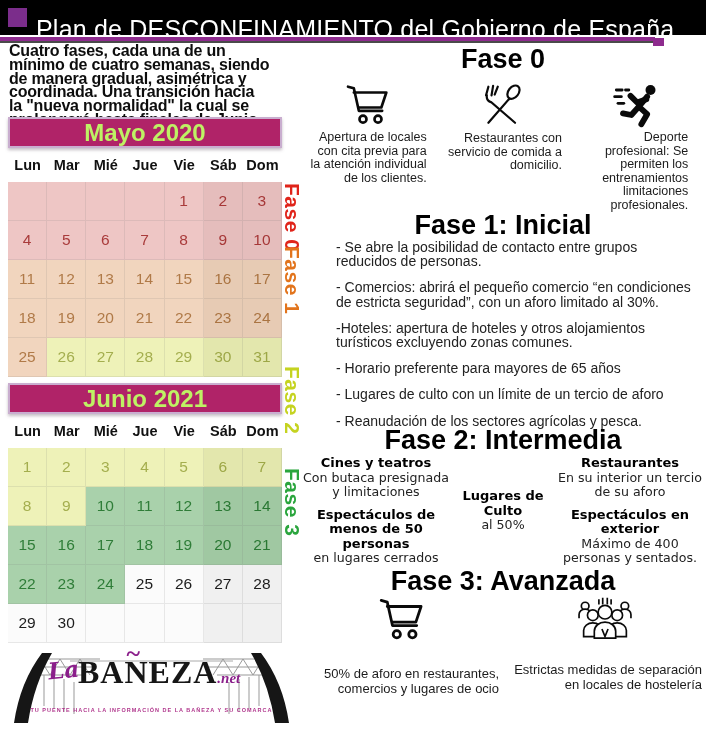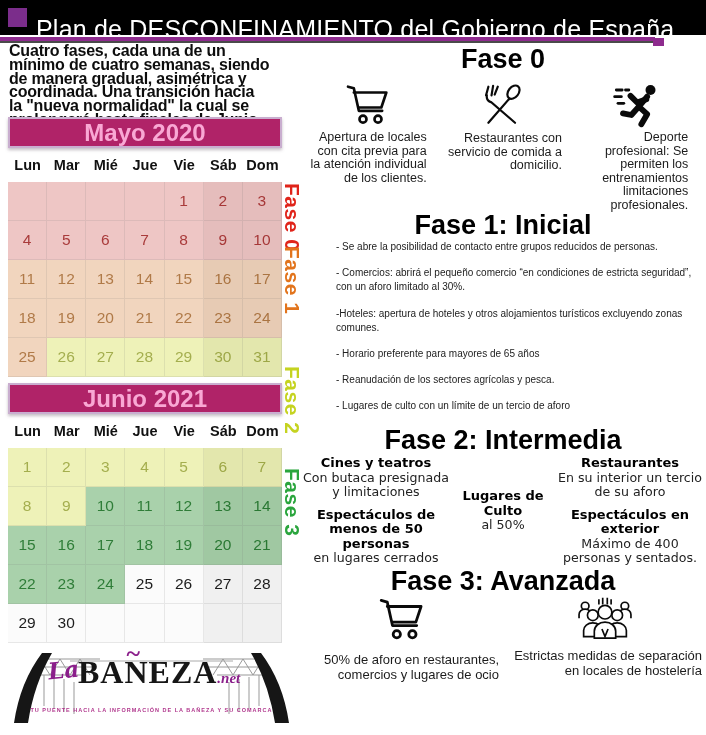--- a/index.html
+++ b/index.html
@@ -15,21 +15,21 @@
   .rule-nub{position:absolute;top:38px;left:653px;width:11px;height:8px;background:#8e2b8e;}
 
   
   .intro{position:absolute;left:9px;top:44px;width:262px;font-weight:bold;font-size:16px;line-height:13.8px;color:#0d0d0d;letter-spacing:-.2px;}
 
   
   .calendar{position:absolute;left:8px;width:274px;}
   .cal-may{top:117px;}
   .cal-jun{top:383px;}
   .cal-title{height:27px;background:#b02368;border:2px solid #c9aecf;box-shadow:0 2px 3px rgba(90,70,90,.35);
-             color:#f9a8d4;font-weight:bold;font-size:24px;text-align:center;line-height:27px;}
+             color:#bef264;font-weight:bold;font-size:24px;text-align:center;line-height:27px;}
   .cal-days{display:grid;grid-template-columns:repeat(7,1fr);margin-top:9px;height:22px;}
   .dayname{text-align:center;font-weight:bold;font-size:14.5px;color:#111;}
   .cal-grid{display:grid;grid-template-columns:repeat(7,1fr);margin-top:3px;}
   .cell{height:38px;display:flex;align-items:center;justify-content:center;font-size:15.5px;
         border-right:1px solid rgba(120,120,120,.15);border-bottom:1px solid rgba(120,120,120,.15);}
   .cell:nth-child(7n+6),.cell:nth-child(7n){filter:brightness(.955) saturate(1.05);}
   .p-f0{background:#eec6c5;color:#a93b3b;}
   .p-f1{background:#f1d5be;color:#b07a48;}
   .p-f2{background:#eef2b8;color:#a4ae4e;}
   .p-f3{background:#a9d1ab;color:#2f7d38;}
@@ -44,30 +44,30 @@
   .sec-title{position:absolute;left:300px;width:406px;text-align:center;font-weight:bold;font-size:27px;color:#000;}
   .t-f0{top:44px;}.t-f1{top:210px;}.t-f2{top:425px;}.t-f3{top:566px;}
 
   .f0-items{position:absolute;left:300px;top:82px;width:406px;display:flex;}
   .pitem{flex:1;display:flex;flex-direction:column;align-items:center;}
   .pitem svg{display:block;margin-bottom:3px;}
   .cap{font-size:12.5px;line-height:13.5px;color:#1c1c1c;text-align:right;}
   .cap.w1{max-width:118px;}.cap.w2{max-width:118px;}.cap.w3{max-width:100px;}
 
   .bullets{position:absolute;left:336px;top:240px;width:358px;}
-  .bullet{font-size:10px;line-height:14.2px;color:#222;margin-bottom:12px;}
+  .bullet{font-size:14px;line-height:14.2px;color:#222;margin-bottom:12px;}
 
   .f2-grid{position:absolute;left:300px;top:456px;width:406px;display:grid;grid-template-columns:152px 102px 152px;}
   .f2-block{text-align:center;margin-bottom:9px;}
   .f2-center{padding-top:33px;text-align:center;}
   .f2t{font-weight:bold;font-size:13px;line-height:14.5px;color:#000;font-family:"DejaVu Sans",sans-serif;}
   .f2b{font-size:12.6px;line-height:14px;color:#222;font-family:"DejaVu Sans",sans-serif;}
 
   .f3-items{position:absolute;left:300px;top:596px;width:406px;display:flex;}
-  .f3-items .cap{max-width:195px;font-size:13px;line-height:15px;margin-top:6px;}
+  .f3-items .cap{max-width:195px;font-size:13px;line-height:15px;margin-top:20px;}
 
   
   .logo{position:absolute;left:8px;top:646px;width:287px;height:78px;background:#fff;}
   .logo svg.bridge{position:absolute;left:0;top:0;}
   .logo-la{position:absolute;left:40px;top:10px;font-family:"DejaVu Serif",serif;font-style:italic;font-weight:bold;
            font-size:23px;color:#8b1f8b;transform:rotate(-6deg);}
   .logo-name{position:absolute;left:70px;top:8px;font-family:"Liberation Serif",serif;font-weight:bold;
              font-size:32px;letter-spacing:1px;color:#161616;white-space:nowrap;}
   .nwrap{position:relative;display:inline-block;}
   .tilde{position:absolute;left:2px;top:-15px;color:#8b1f8b;font-size:26px;font-weight:bold;}
@@ -238,22 +238,22 @@
       <div class="cap w3">Deporte profesional: Se permiten los entrenamientos limitaciones profesionales.</div>
     </div>
   </div>
 
   <div class="sec-title t-f1">Fase 1: Inicial</div>
   <div class="bullets">
       <div class="bullet">- Se abre la posibilidad de contacto entre grupos reducidos de personas.</div>
       <div class="bullet">- Comercios: abrirá el pequeño comercio “en condiciones de estricta seguridad”, con un aforo limitado al 30%.</div>
       <div class="bullet">-Hoteles: apertura de hoteles y otros alojamientos turísticos excluyendo zonas comunes.</div>
       <div class="bullet">- Horario preferente para mayores de 65 años</div>
+      <div class="bullet">- Lugares de culto con un límite de un tercio de aforo</div>
       <div class="bullet">- Reanudación de los sectores agrícolas y pesca.</div>
-      <div class="bullet">- Lugares de culto con un límite de un tercio de aforo</div>
     </div>
 
   <div class="sec-title t-f2">Fase 2: Intermedia</div>
   <div class="f2-grid">
     <div class="f2-col">
       <div class="f2-block">
         <div class="f2t">Cines y teatros</div>
         <div class="f2b">Con butaca presignada y limitaciones</div>
       </div>
       <div class="f2-block">

